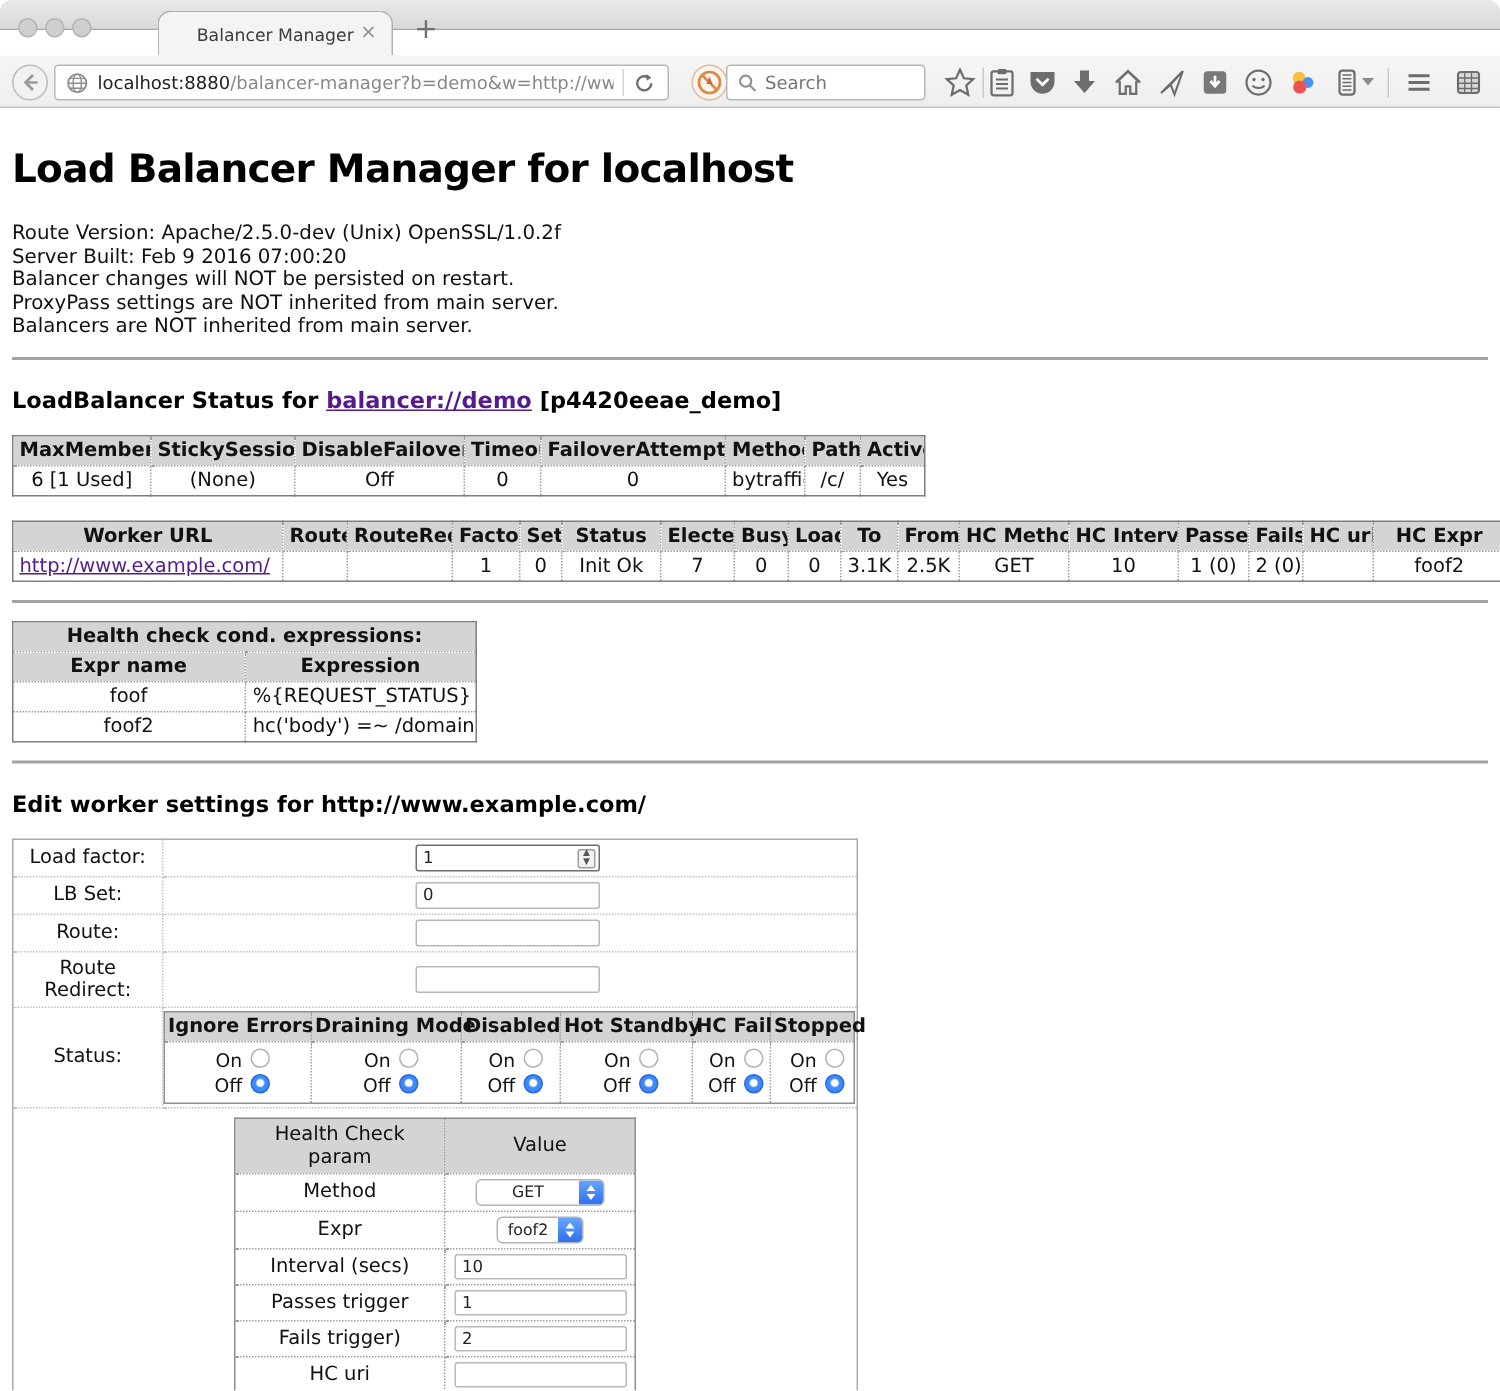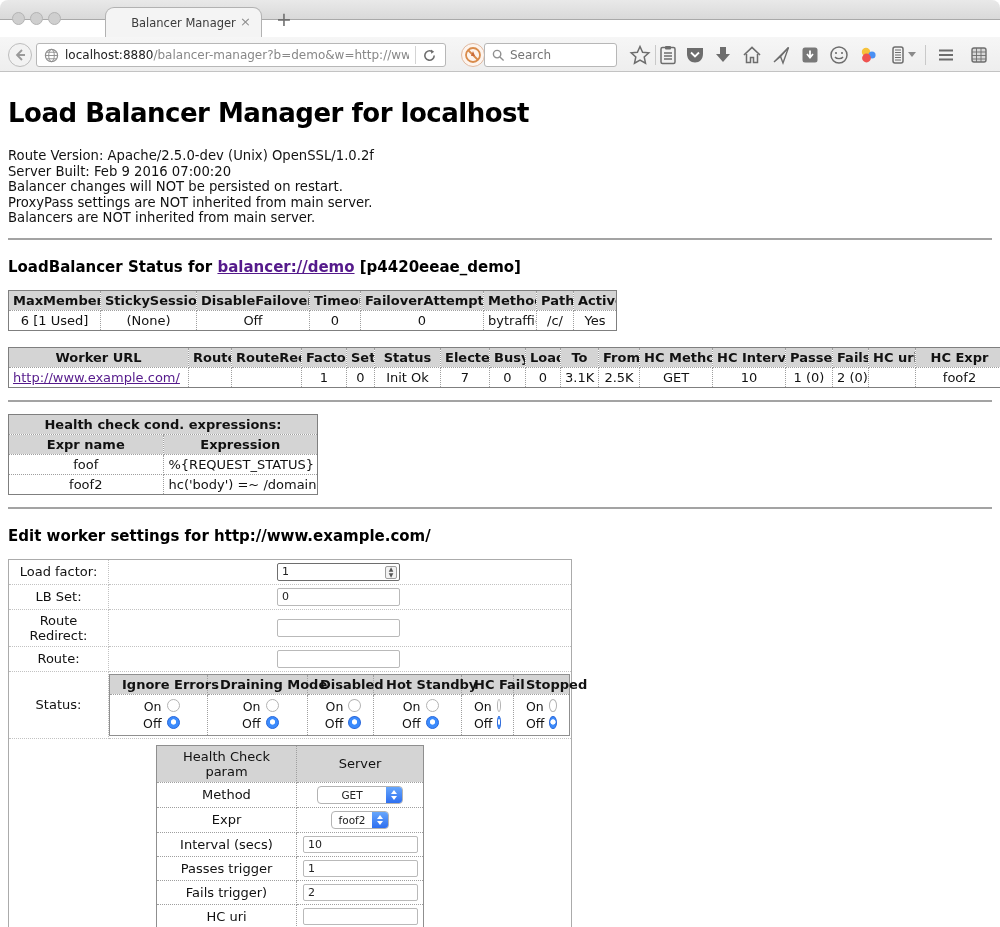--- a/index.html
+++ b/index.html
@@ -62,21 +62,21 @@
   .tinput { width:123px; height:18px; border:1px solid #b9b9b9; border-radius:2px; font-size:11px;
     padding:1px 4px; font-family:"DejaVu Sans", sans-serif; color:#222; }
   .num-wrap { position:relative; display:inline-block; }
   .num-wrap .tinput { border:1px solid #6e6e6e; }
   .stepper { position:absolute; right:3px; top:3px; width:12px; height:13px; border:1px solid #9d9d9d;
     background:#f2f2f2; border-radius:2px; font-size:6px; line-height:6px; color:#555;
     display:flex; flex-direction:column; align-items:center; justify-content:center; }
 
   table.status { border-collapse:collapse; table-layout:fixed; width:460px; font-size:13px;
     border:1px solid #8f8f8f; }
-  table.status th, table.status td { border:1px dotted #9f9f9f; padding:2px 12px; text-align:center; }
+  table.status th, table.status td { border:1px dotted #9f9f9f; padding:2px 2px; text-align:center; }
   table.status th { background:#d4d4d4; font-weight:bold; white-space:nowrap; }
   .radio-row { display:flex; align-items:flex-start; justify-content:center; gap:5px; margin:2px 0; }
   .radio-row .rlabel { font-size:12.5px; width:24px; text-align:right; }
   .radio { width:13px; height:13px; border-radius:50%; background:#fff; border:1px solid #b3b3b3; }
   .radio.checked { border:1px solid #2a67d9;
     background:radial-gradient(circle at 50% 45%, #ffffff 0 2.3px, #3b8bfd 3px 100%); }
 
   table.hc { border-collapse:collapse; table-layout:fixed; width:267px; font-size:13px;
     border:1px solid #8f8f8f; margin:2px auto; }
   table.hc th, table.hc td { border:1px dotted #9f9f9f; padding:3px 3px; text-align:center; }
@@ -320,25 +320,25 @@
             <input class="tinput" type="text" value="1" style="">
             <span class="stepper">▲<br>▼</span>
           </span>
         </td>
       </tr>
       <tr>
         <td class="flabel">LB Set:</td>
         <td style="text-align:left; padding-left:168px"><input class="tinput" type="text" value="0" style=""></td>
       </tr>
       <tr>
+        <td class="flabel">Route:</td>
+        <td style="text-align:left; padding-left:168px"><input class="tinput" type="text" value="" style=""></td>
+      </tr>
+      <tr>
         <td class="flabel">Route Redirect:</td>
-        <td style="text-align:left; padding-left:168px"><input class="tinput" type="text" value="" style=""></td>
-      </tr>
-      <tr>
-        <td class="flabel">Route:</td>
         <td style="text-align:left; padding-left:168px"><input class="tinput" type="text" value="" style=""></td>
       </tr>
       <tr>
         <td class="flabel">Status:</td>
         <td style="padding:2px 0 2px 0; text-align:left">
           <table class="status">
             <tbody>
                   <tr>
               <th style="width:98px">Ignore Errors</th>
               <th style="width:100px">Draining Mode</th>
@@ -412,21 +412,21 @@
           </tbody>
               </table>
         </td>
       </tr>
       <tr>
         <td colspan="2" style="padding:4px 0">
           <table class="hc">
             <tbody>
                   <tr>
               <th style="width:140px">Health Check param</th>
-              <th style="width:127px">Server</th>
+              <th style="width:127px">Value</th>
             </tr>
             <tr>
               <td>Method</td>
               <td>
                 <span class="macselect" style="width:86px">
                         <span class="txt" style="flex:1">GET</span>
                         <span class="cap">
                           <span class="up"></span>
                           <span class="dn"></span>
                         </span>

